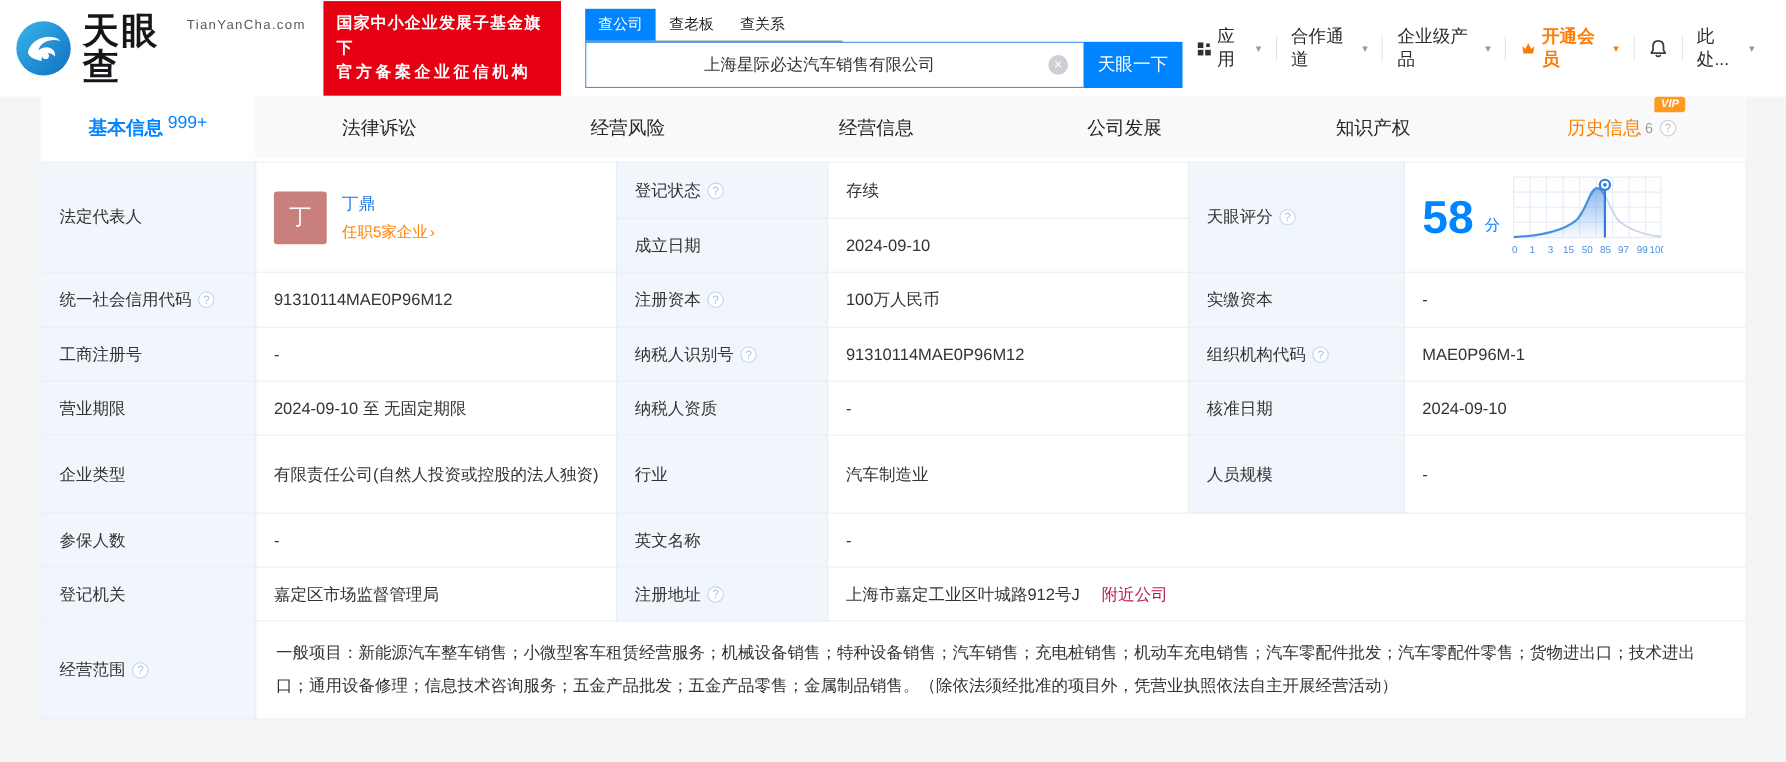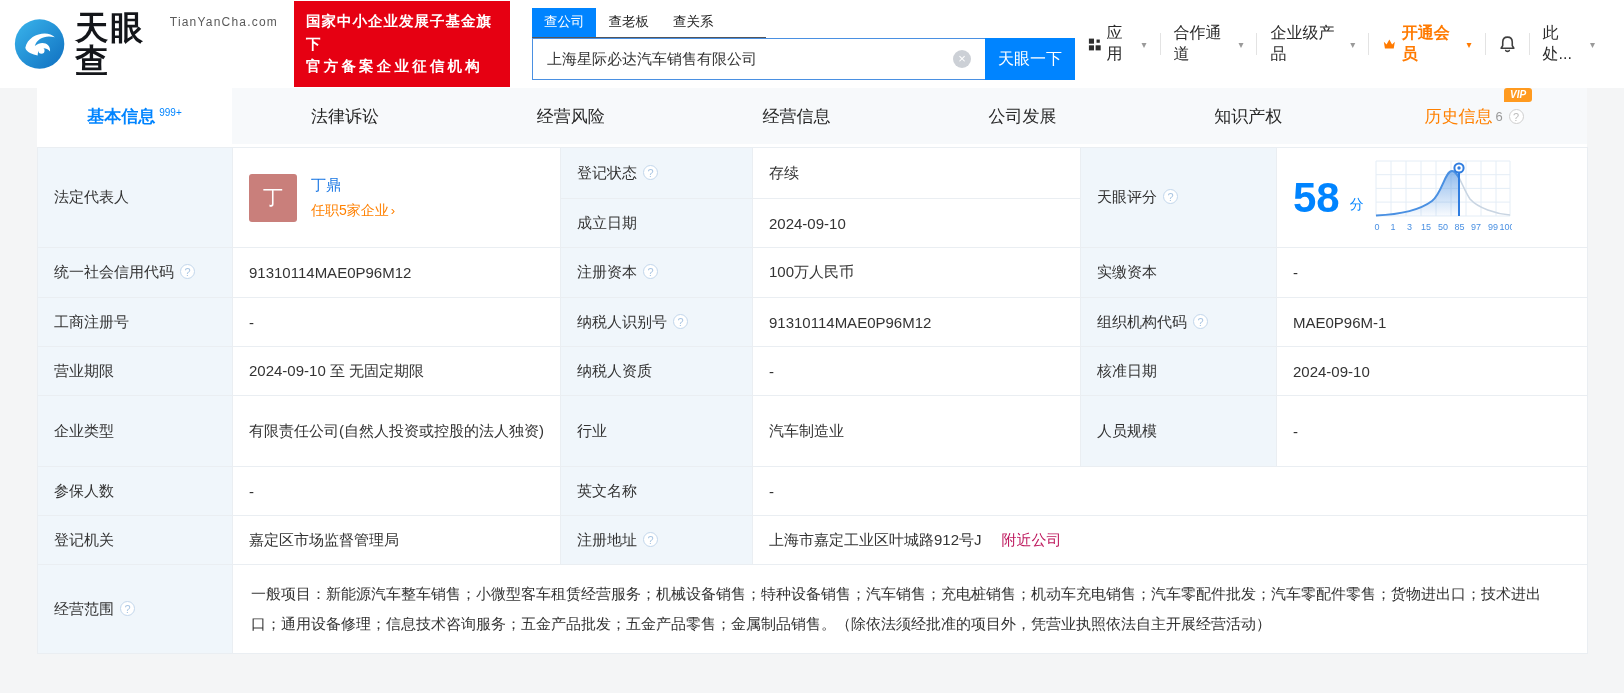--- a/index.html
+++ b/index.html
@@ -17,41 +17,41 @@
   .gov-badge .l1 { font-size:14.5px; font-weight:bold; letter-spacing:1px; }
   .gov-badge .l2 { font-size:14.5px; font-weight:bold; letter-spacing:3.2px; }
 
   .search-wrap { margin-left:22px; }
   .search-tabs { display:flex; width:234px; border-bottom:1px solid #53555a; align-items:flex-end; }
   .stab { font-size:13.5px; color:#1f1f1f; padding:5px 12px 6px; }
   .stab.active { background:#0084ff; color:#fff; }
   .search-row { display:flex; position:relative; }
   .search-input { width:453px; height:42px; border:1px solid #4a90e2; border-right:none;
     padding:0 42px 0 14px; font-size:15px; color:#333; outline:none;
-    font-family:"Liberation Sans","DejaVu Sans",sans-serif; }
+    font-family:"Liberation Sans","DejaVu Sans",sans-serif;text-align:center; }
   .clear-btn { position:absolute; right:104px; top:12px; width:18px; height:18px; border-radius:50%;
     background:#ccd0d6; color:#fff; font-size:13px; line-height:17px; text-align:center; }
   .search-btn { width:90px; height:42px; background:#0084ff; color:#fff; border:none; font-size:16px;
     font-family:"Liberation Sans","DejaVu Sans",sans-serif; }
 
   .top-nav { margin-left:auto; display:flex; align-items:center; height:40px; }
   .nav-item { display:flex; align-items:center; gap:5px; font-size:16px; color:#2b2b2b; padding:0 13px; height:22px; }
   .nav-item.sep { border-left:1px solid #e3e3e3; }
   .caret { font-size:10px; color:#9a9a9a; margin-left:1px; }
   .vip-link { color:#ff7a00; font-weight:bold; }
   .vip-link-caret { color:#ff7a00; font-size:10px; }
   .trunc { color:#2b2b2b; }
 
   
   .main { background:#f4f5f6; }
   .card { margin-left:37px; width:1550px; background:#fff; }
   .tabbar { display:flex; height:56px; background:#f7f9fb; }
   .tab { flex:1; display:flex; align-items:center; justify-content:center; font-size:17px; color:#262626; position:relative; }
   .tab.active { flex:0 0 195px; background:#fff; color:#0084ff; font-weight:bold; }
-  .tab-badge { font-size:10px; color:#0084ff; font-weight:normal; margin-left:4px; position:relative; top:-4px; }
+  .tab-badge { font-size:16px; color:#0084ff; font-weight:normal; margin-left:4px; position:relative; top:-4px; }
   .tab.history { color:#ff8000; }
   .hist-count { font-size:13px; color:#999; margin-left:3px; }
   .help { display:inline-block; width:15px; height:15px; border:1px solid #c3d7ec; border-radius:50%;
     color:#a9c5e2; font-size:11px; line-height:14px; text-align:center; margin-left:6px; vertical-align:1px;
     background:#fff; }
   .help.gray { border-color:#cfcfcf; color:#bdbdbd; }
   .vip-badge { position:absolute; top:0; left:calc(50% + 30px); background:#ff9a1f; color:#fff;
     font-size:10px; font-style:italic; font-weight:bold; padding:1px 6px 2px; border-radius:3px 3px 3px 0; }
 
   

